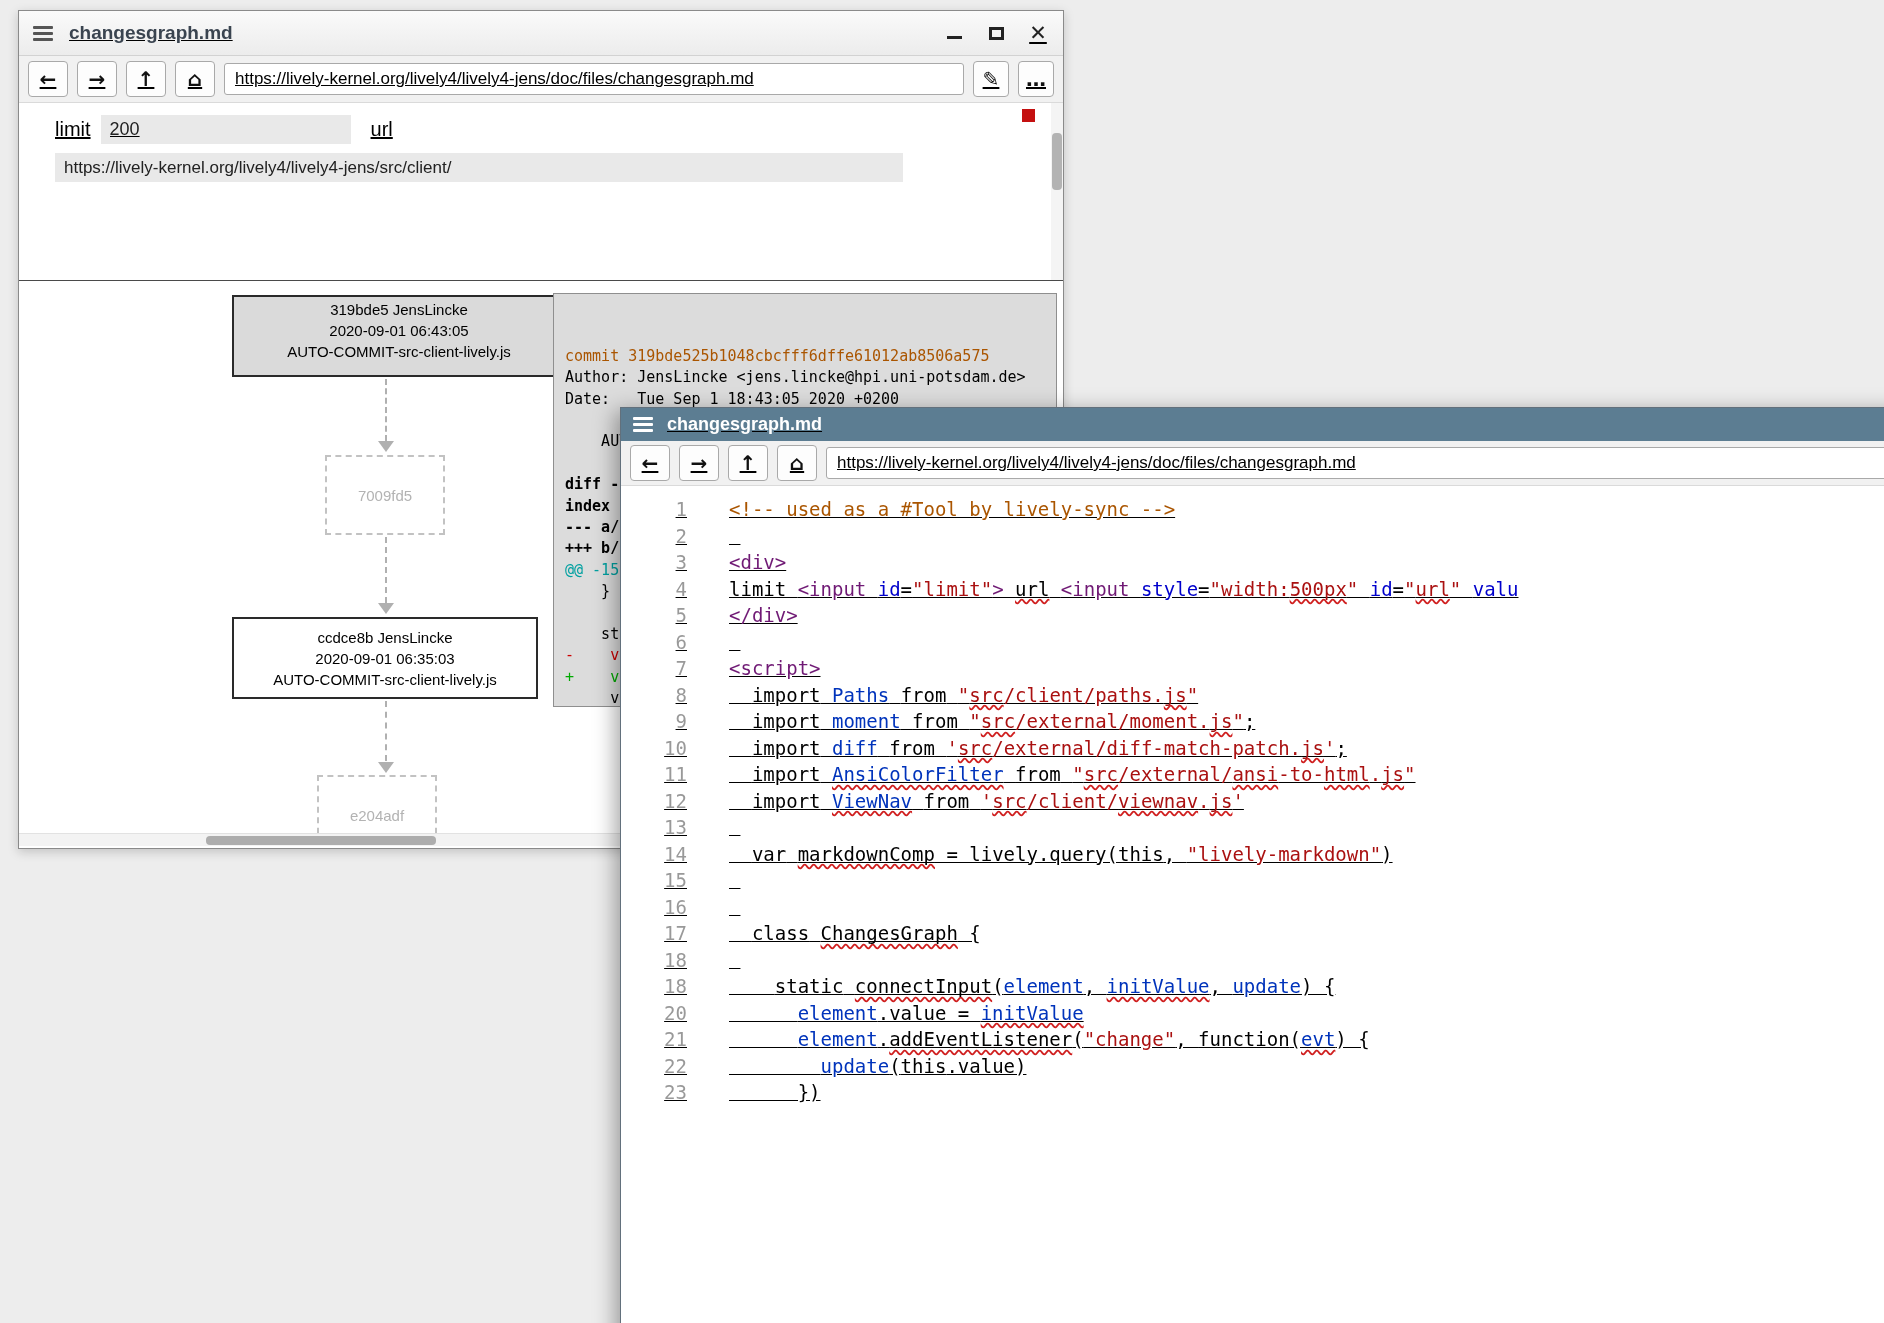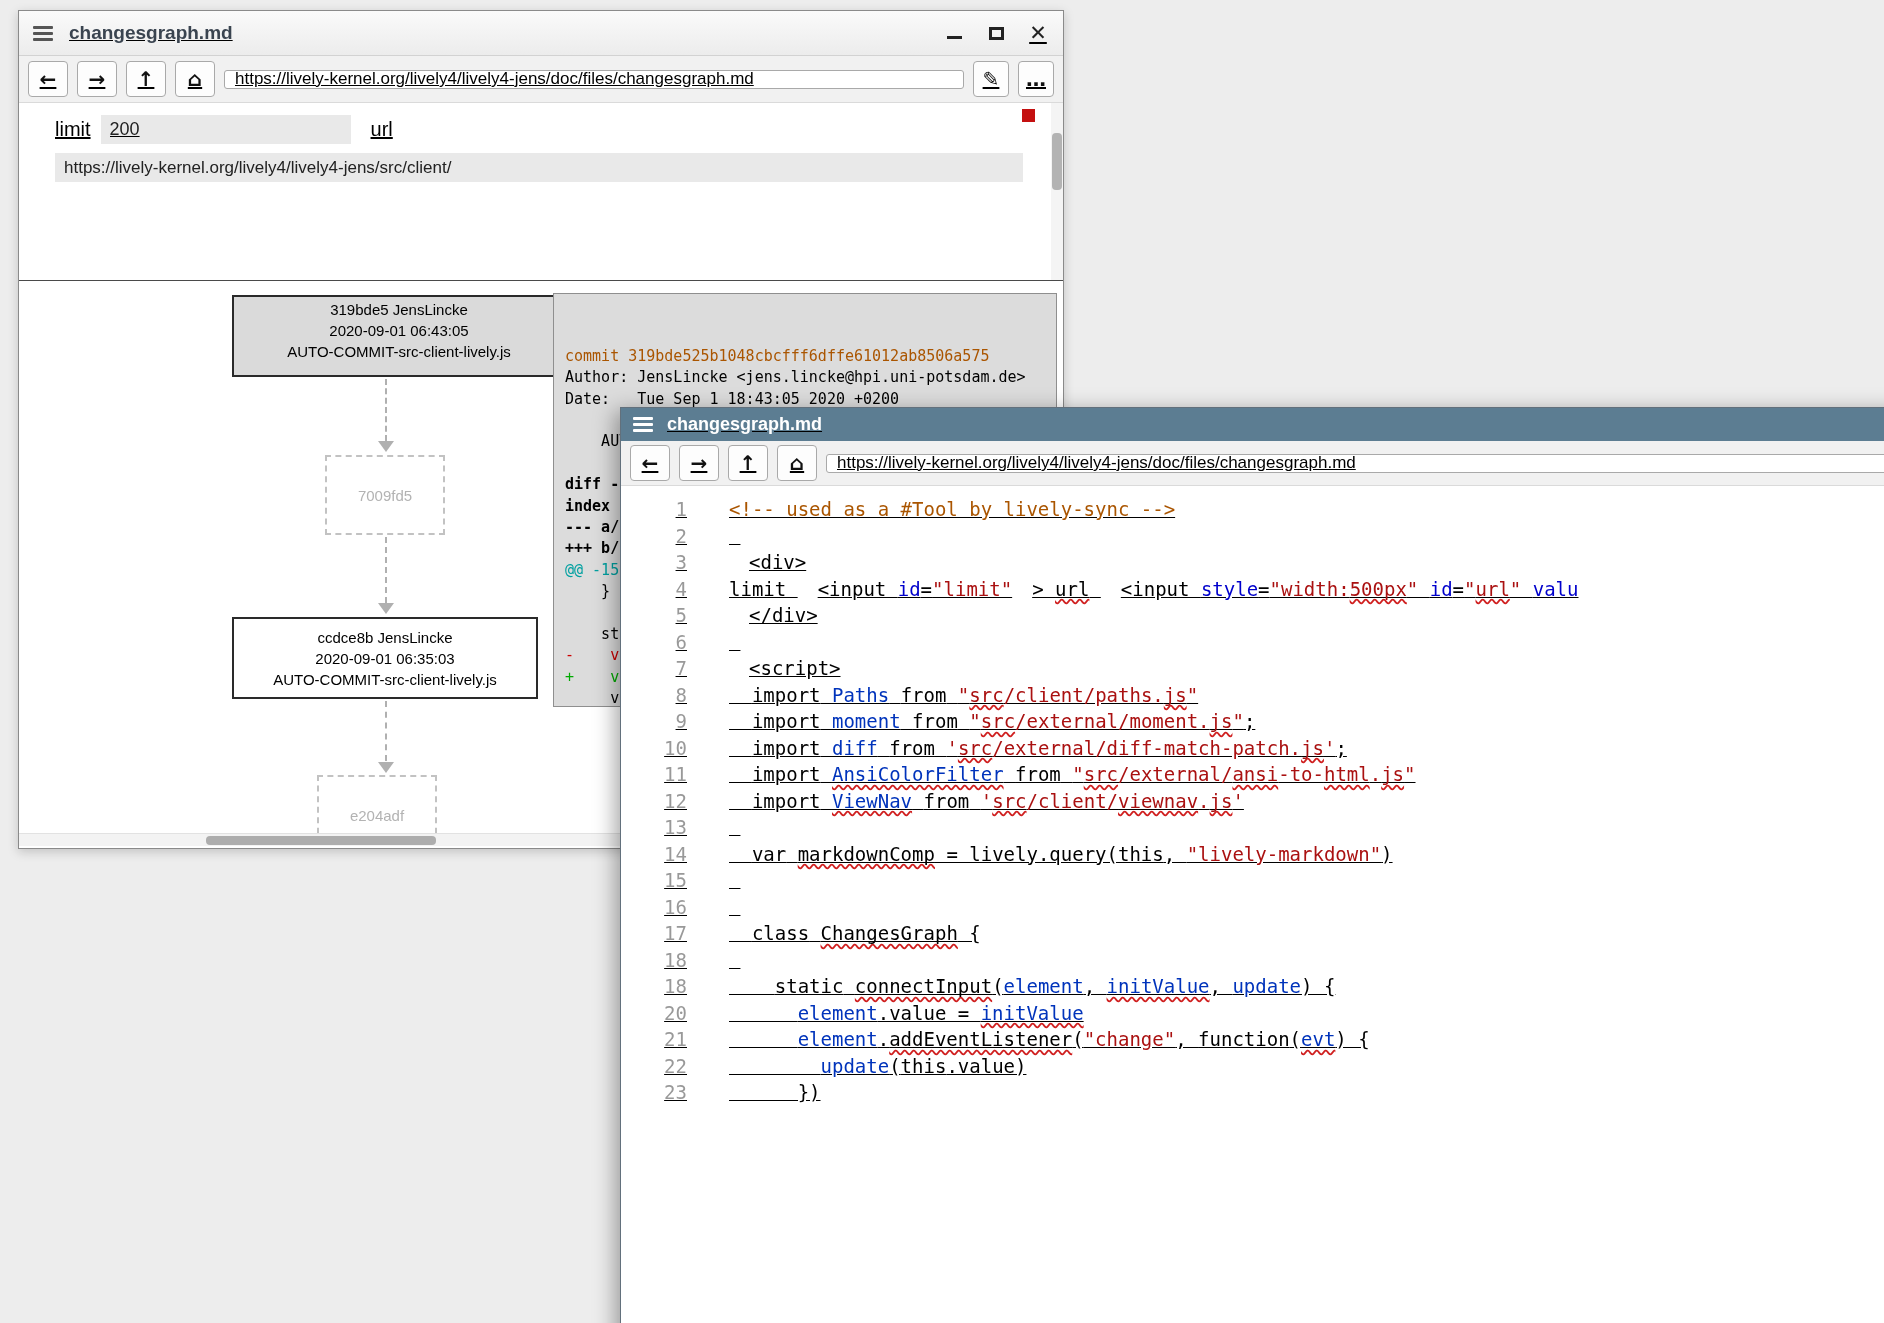--- a/index.html
+++ b/index.html
@@ -28,32 +28,32 @@
   #frontWin .burger span { background:#fff; }
 
   
   .toolbar { height:47px; display:flex; align-items:center; gap:9px; padding:0 9px;
              background:#f1f1f1; border-bottom:1px solid #dadada; }
   #frontWin .toolbar { height:45px; }
   .tbtn { width:40px; height:36px; flex:none; background:#fdfdfd; border:1px solid #a9a9a9; border-radius:4px;
           font-size:20px; font-weight:bold; color:#111; display:flex; align-items:center; justify-content:center;
           font-family:"DejaVu Sans", sans-serif; cursor:pointer; }
   .tbtn.small { width:36px; }
-  .urlbar { flex:1; height:19px; border:1px solid #a9a9a9; border-radius:3px; background:#fff;
+  .urlbar { flex:1; height:32px; border:1px solid #a9a9a9; border-radius:3px; background:#fff;
             font-size:17px; padding:0 10px; color:#000; font-family:"Liberation Sans", sans-serif; }
 
   
   .form-area { position:relative; height:177px; background:#fff; }
   .row1 { display:flex; align-items:center; padding:12px 0 0 36px; font-size:20px; color:#000; }
   .flat-input { background:#e9e9e9; border:none; height:29px; font-size:18px; padding:0 9px;
                 color:#222; font-family:"Liberation Sans", sans-serif; }
   #limitInput { width:250px; margin-left:10px; }
   .url-label { margin-left:20px; }
   .row2 { padding:9px 0 0 36px; }
-  #urlInput { width:968px; font-size:17px; }
+  #urlInput { width:848px; font-size:17px; }
   .red-sq { position:absolute; top:6px; right:28px; width:13px; height:13px; background:#c41010; }
   .form-vscroll { position:absolute; right:0; top:0; width:12px; height:100%; background:#f4f4f4; }
   .form-vscroll .thumb { position:absolute; top:30px; left:1px; width:10px; height:57px;
                          background:#b3b3b3; border-radius:4px; }
 
   
   .graph-area { position:relative; height:553px; border-top:1px solid #4a4a4a; overflow:hidden; background:#fff; }
   .gnode { position:absolute; text-align:center; font-size:15px; line-height:21px; color:#000; cursor:pointer; }
   .gnode.head  { left:213px; top:14px;  width:334px; height:82px; background:#dadada; border:2px solid #2a2a2a; padding-top:2px; }
   .gnode.solid { left:213px; top:336px; width:306px; height:82px; background:#fff;    border:2px solid #2a2a2a; padding-top:8px; }
@@ -82,21 +82,21 @@
                     background:#adadad; border-radius:4px; }
 
   
   .editor { display:flex; background:#fff; height:calc(100% - 78px); overflow:hidden;
             font-family:"DejaVu Sans Mono", monospace; font-size:19px; line-height:26.5px; padding-top:10px; }
   .gutter { width:66px; flex:none; text-align:right; color:#999; }
   .code { flex:1; padding-left:42px; white-space:pre; overflow:hidden; color:#000; }
   .gut-num, .code-line { height:26.5px; }
 
   .c-comment { color:#aa5500; }
-  .c-tag     { color:#000000;margin-left:20px; }
+  .c-tag     { color:#701a75; }
   .c-attr    { color:#0000cc; }
   .c-str     { color:#aa1111; }
   .c-kw      { color:#000000; }
   .c-blue    { color:#0033bb; }
   .c-sp { text-decoration-line:underline; text-decoration-style:wavy;
           text-decoration-color:#d02020; text-underline-offset:3px; text-decoration-skip-ink:none; }
 </style>
 </head>
 <body>
 

